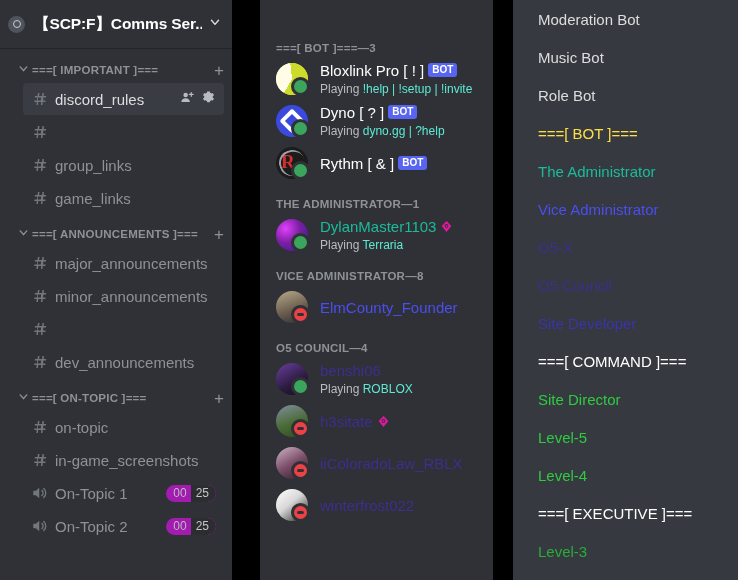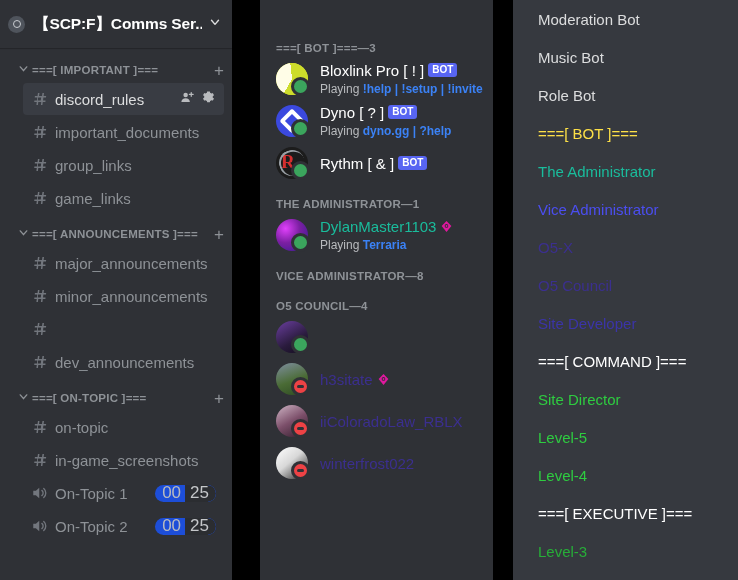--- a/index.html
+++ b/index.html
@@ -73,21 +73,21 @@
     color: #8e9297; font-size: 15px;
     white-space: nowrap; overflow: hidden; flex: 1 1 auto;
   }
   .channel.active .ch-name { color: #dcddde; }
   .ch-actions { display: flex; align-items: center; gap: 6px; flex: 0 0 auto; }
   .ch-actions svg { color: #b9bbbe; }
 
   .vc-badge {
     display: flex; align-items: center; flex: 0 0 auto;
     height: 17px; border-radius: 9px; overflow: hidden;
-    background: #1d4ed8; font-size: 17px; color: #b9bbbe; justify-content: flex-end;
+    background: #a21caf; font-size: 12px; color: #b9bbbe; justify-content: flex-end;
   }
   .vc-badge .cur { padding: 0 4px 0 7px; }
   .vc-badge .lim {
     padding: 0 7px 0 5px; background: #2b2d31;
     height: 17px; display: flex; align-items: center;
     border-radius: 0 9px 9px 0; color: #c4c6c9;
   }
 
   
   .members {
@@ -140,21 +140,21 @@
     background: #5865f2; color: #fff;
     font-size: 10px; font-weight: bold;
     border-radius: 3px; padding: 1px 4px;
     line-height: 1.2; flex: 0 0 auto;
   }
   .boost-icon { flex: 0 0 auto; display: flex; }
   .mem-activity {
     color: #b9bbbe; font-size: 12px;
     white-space: nowrap; overflow: hidden; margin-top: 1px;
   }
-  .mem-activity b { color: #3b82f6; font-weight: bold; }
+  .mem-activity b { color: #5eead4; font-weight: normal; }
 
   
   .roles {
     position: absolute; left: 513px; top: 0;
     width: 270px; height: 580px;
     background: #36393f;
     overflow: hidden;
   }
   .role-item {
     height: 38px; display: flex; align-items: center;
@@ -205,21 +205,20 @@
                 <path d="M20.3 13.1l-1.5-.9c.1-.4.1-.8.1-1.2s0-.8-.1-1.2l1.5-.9a.7.7 0 00.3-.9l-1.6-2.7a.7.7 0 00-.9-.3l-1.6.7a6.9 6.9 0 00-2-1.2l-.2-1.7a.7.7 0 00-.7-.6h-3.2a.7.7 0 00-.7.6l-.2 1.7a6.9 6.9 0 00-2 1.2l-1.6-.7a.7.7 0 00-.9.3L3.4 7.9a.7.7 0 00.3.9l1.5.9c-.1.4-.1.8-.1 1.2s0 .8.1 1.2l-1.5.9a.7.7 0 00-.3.9l1.6 2.7a.7.7 0 00.9.3l1.6-.7c.6.5 1.3.9 2 1.2l.2 1.7c0 .4.3.6.7.6h3.2c.4 0 .7-.2.7-.6l.2-1.7c.7-.3 1.4-.7 2-1.2l1.6.7a.7.7 0 00.9-.3l1.6-2.7a.7.7 0 00-.3-.9z"></path>
               </svg></span>
           </span>
         </div>
         <div class="channel">
           <span class="ch-icon">
             <svg width="18" height="18" viewBox="0 0 24 24" fill="currentColor">
               <path d="M9.3 4l-.6 4H5.2l-.2 2h3.4l-.5 4H4.5l-.2 2h3.4L7.2 20h2l.5-4h4l-.5 4h2l.5-4h3.5l.2-2h-3.4l.5-4h3.5l.2-2h-3.4L17.3 4h-2l-.6 4h-4l.6-4h-2zm.2 6h4l-.5 4h-4l.5-4z"></path>
             </svg>
           </span>
-          <span class="ch-name">important_documents</span>
         </div>
         <div class="channel">
           <span class="ch-icon">
             <svg width="18" height="18" viewBox="0 0 24 24" fill="currentColor">
               <path d="M9.3 4l-.6 4H5.2l-.2 2h3.4l-.5 4H4.5l-.2 2h3.4L7.2 20h2l.5-4h4l-.5 4h2l.5-4h3.5l.2-2h-3.4l.5-4h3.5l.2-2h-3.4L17.3 4h-2l-.6 4h-4l.6-4h-2zm.2 6h4l-.5 4h-4l.5-4z"></path>
             </svg>
           </span>
           <span class="ch-name">group_links</span>
         </div>
         <div class="channel">
@@ -376,26 +375,40 @@
               <span class="boost-icon">
                 <svg width="13" height="13" viewBox="0 0 24 24">
                   <path d="M12 2l9 9-9 11-9-11z" fill="#e0189e"></path>
                   <circle cx="12" cy="11" r="3.4" fill="#2f3136"></circle>
                   <circle cx="12" cy="11" r="1.7" fill="#e0189e"></circle>
                 </svg>
               </span>
             </span><span class="mem-activity"><span>Playing </span><b>Terraria</b></span></span>
         </div>
         <div class="mem-group">VICE ADMINISTRATOR—8</div>
+        <div class="member">
+          <span class="avatar">
+            <span class="pic" style="position:relative;background:linear-gradient(160deg,#b9a98c 0%,#6e6050 55%,#2b2a33 100%);"></span>
+            <span class="status dnd"></span>
+          </span>
+          <span class="mem-text">
+            <span class="mem-row1">
+              <span class="mem-name" style="color:#4b4ef0">ElmCounty_Founder</span>
+            </span>
+          </span>
+        </div>
         <div class="mem-group">O5 COUNCIL—4</div>
         <div class="member">
           <span class="avatar">
             <span class="pic" style="position:relative;background:linear-gradient(150deg,#6b3fa0 0%,#2a1b3d 60%,#120c1c 100%);"></span>
             <span class="status online"></span>
           </span>
+          <span class="mem-text"><span class="mem-row1">
+              <span class="mem-name" style="color:#3b2f8f">benshi06</span>
+            </span><span class="mem-activity"><span>Playing </span><b>ROBLOX</b></span></span>
         </div>
         <div class="member">
           <span class="avatar">
             <span class="pic" style="position:relative;background:linear-gradient(160deg,#7f8fa0 0%,#4a6b35 55%,#2e4a22 100%);"></span>
             <span class="status dnd"></span>
           </span>
           <span class="mem-text">
             <span class="mem-row1">
               <span class="mem-name" style="color:#3b2f8f">h3sitate</span>
               <span class="boost-icon">

